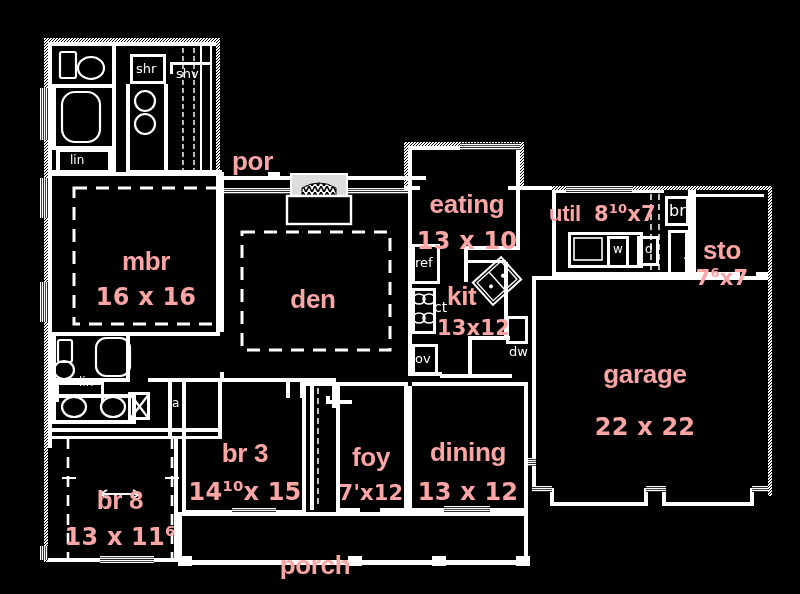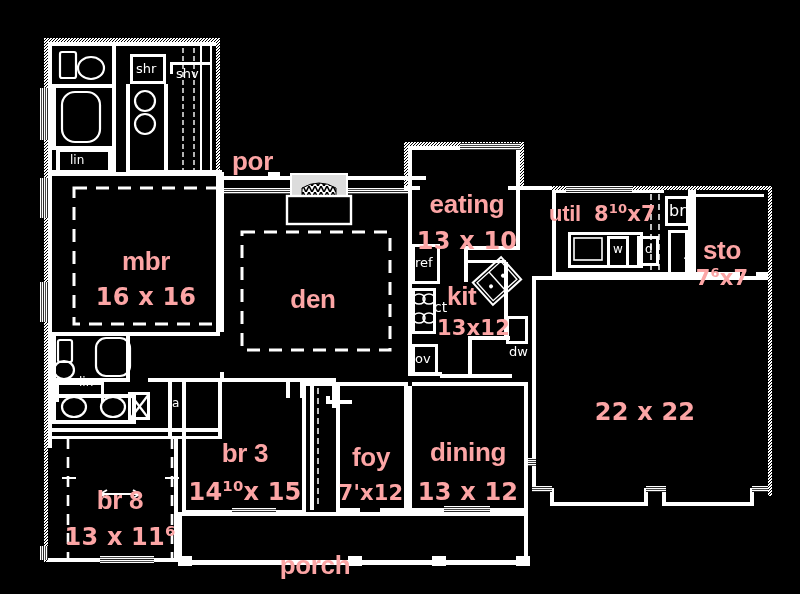--- a/index.html
+++ b/index.html
@@ -453,21 +453,22 @@
   <div class="lbl room-name sm" style="left:549px; top:203px;">util</div>
   <div class="lbl room-dim sm" style="left:594px; top:204px;">
     <span>8</span><span class="sup">10</span><span>x7</span>
   </div>
 
   <div class="lbl room-name centered" style="left:722px; top:201px;">sto</div>
   <div class="lbl room-dim sm centered" style="left:722px; top:232px;">
     <span>7</span><span class="sup">6</span><span>x7</span>
   </div>
 
-  <div class="lbl room-dim centered" style="left:645px; top:364px;text-align:center;">22 x 22</div>
+  <div class="lbl room-name centered" style="left:645px; top:325px;">garage</div>
+  <div class="lbl room-dim centered" style="left:645px; top:379px;text-align:center;">22 x 22</div>
 
   <div class="lbl room-name centered" style="left:245px; top:404px;">br 3</div>
   <div class="lbl room-dim centered" style="left:245px; top:444px;">
     <span>14</span><span class="sup">10</span><span>x 15</span>
   </div>
 
   <div class="lbl room-name centered" style="left:371px; top:408px;">foy</div>
   <div class="lbl room-dim sm centered" style="left:371px; top:447px;">7'x12</div>
 
   <div class="lbl room-name centered" style="left:468px; top:403px;">dining</div>

